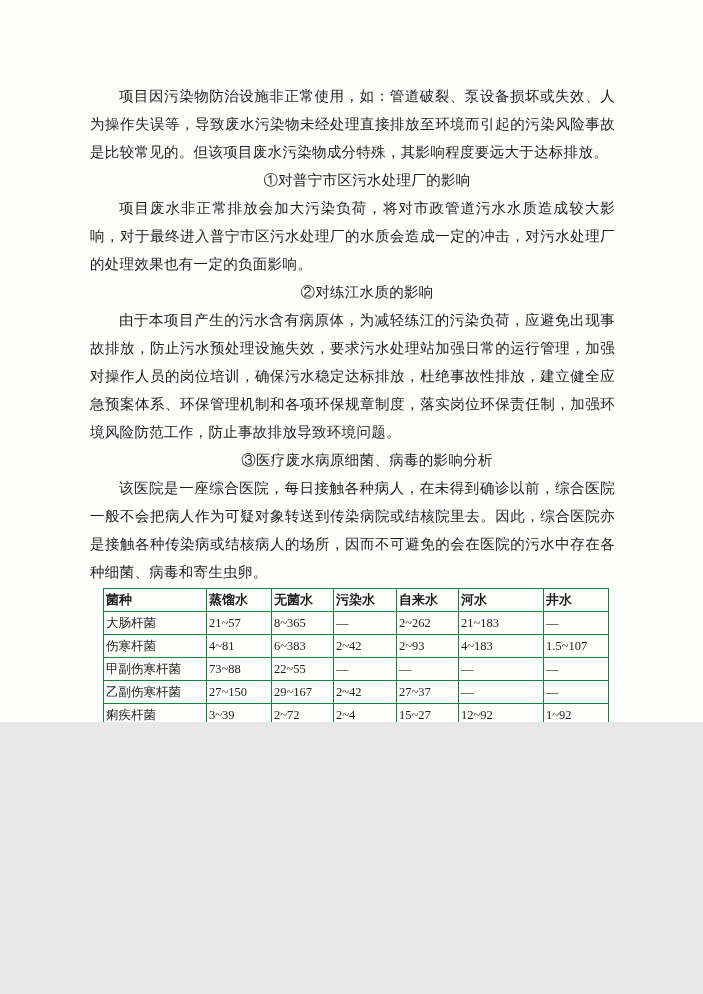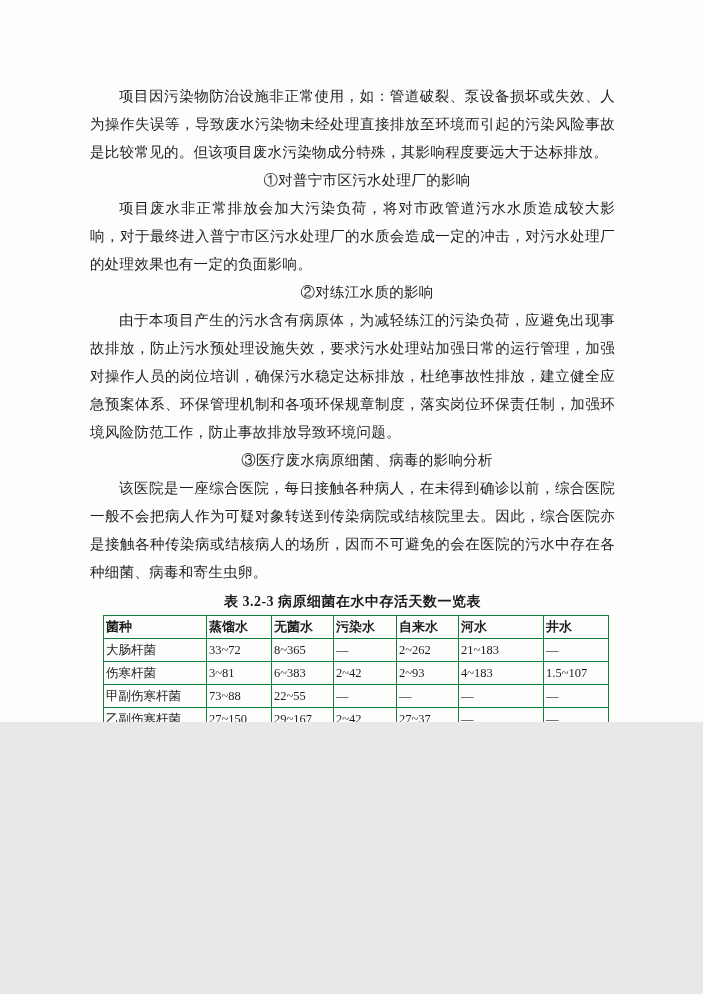--- a/index.html
+++ b/index.html
@@ -70,21 +70,20 @@
 <div class="page">
   <div class="content">
     <p class="para">项目因污染物防治设施非正常使用，如：管道破裂、泵设备损坏或失效、人为操作失误等，导致废水污染物未经处理直接排放至环境而引起的污染风险事故是比较常见的。但该项目废水污染物成分特殊，其影响程度要远大于达标排放。</p>
     <p class="heading">①对普宁市区污水处理厂的影响</p>
     <p class="para">项目废水非正常排放会加大污染负荷，将对市政管道污水水质造成较大影响，对于最终进入普宁市区污水处理厂的水质会造成一定的冲击，对污水处理厂的处理效果也有一定的负面影响。</p>
     <p class="heading">②对练江水质的影响</p>
     <p class="para">由于本项目产生的污水含有病原体，为减轻练江的污染负荷，应避免出现事故排放，防止污水预处理设施失效，要求污水处理站加强日常的运行管理，加强对操作人员的岗位培训，确保污水稳定达标排放，杜绝事故性排放，建立健全应急预案体系、环保管理机制和各项环保规章制度，落实岗位环保责任制，加强环境风险防范工作，防止事故排放导致环境问题。</p>
     <p class="heading">③医疗废水病原细菌、病毒的影响分析</p>
     <p class="para">该医院是一座综合医院，每日接触各种病人，在未得到确诊以前，综合医院一般不会把病人作为可疑对象转送到传染病院或结核院里去。因此，综合医院亦是接触各种传染病或结核病人的场所，因而不可避免的会在医院的污水中存在各种细菌、病毒和寄生虫卵。</p>
 
-    <div class="table-title">表 3.2-3  病原细菌在水中存活天数一览表</div>
 
     <table class="survival">
       <colgroup>
         <col style="width:103px">
           <col style="width:65px">
           <col style="width:62px">
           <col style="width:63px">
           <col style="width:62px">
           <col style="width:85px">
           <col style="width:65px">
@@ -96,30 +95,30 @@
           <th>无菌水</th>
           <th>污染水</th>
           <th>自来水</th>
           <th>河水</th>
           <th>井水</th>
         </tr>
       </thead>
       <tbody>
         <tr>
           <td>大肠杆菌</td>
-          <td>33~72</td>
+          <td>21~57</td>
           <td>8~365</td>
           <td>—</td>
           <td>2~262</td>
           <td>21~183</td>
           <td>—</td>
         </tr>
         <tr>
           <td>伤寒杆菌</td>
-          <td>3~81</td>
+          <td>4~81</td>
           <td>6~383</td>
           <td>2~42</td>
           <td>2~93</td>
           <td>4~183</td>
           <td>1.5~107</td>
         </tr>
         <tr>
           <td>甲副伤寒杆菌</td>
           <td>73~88</td>
           <td>22~55</td>

